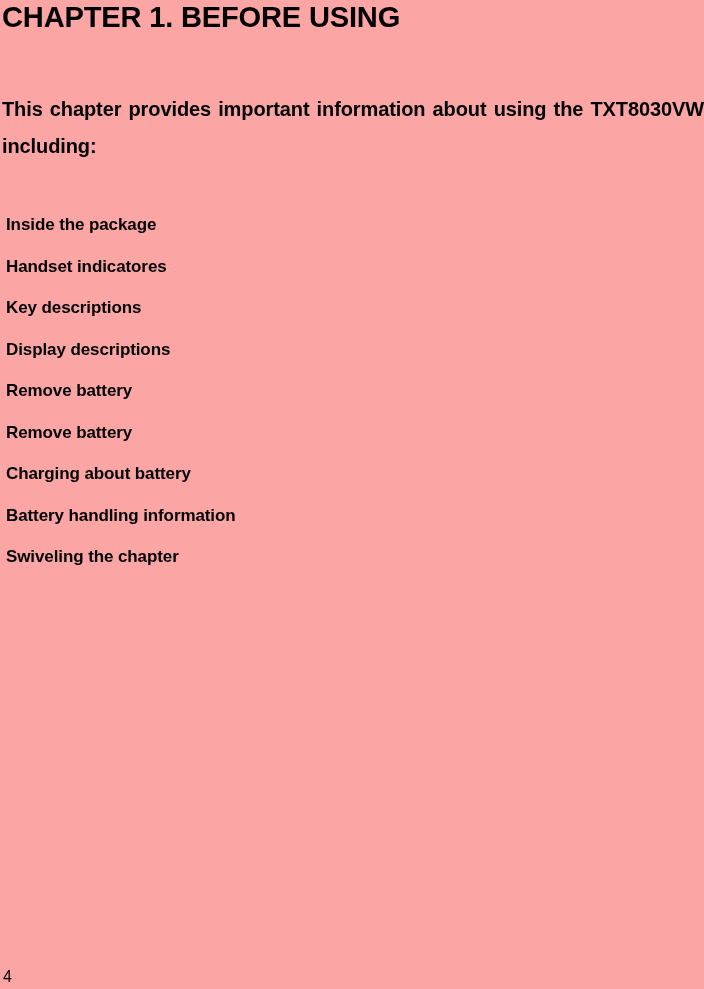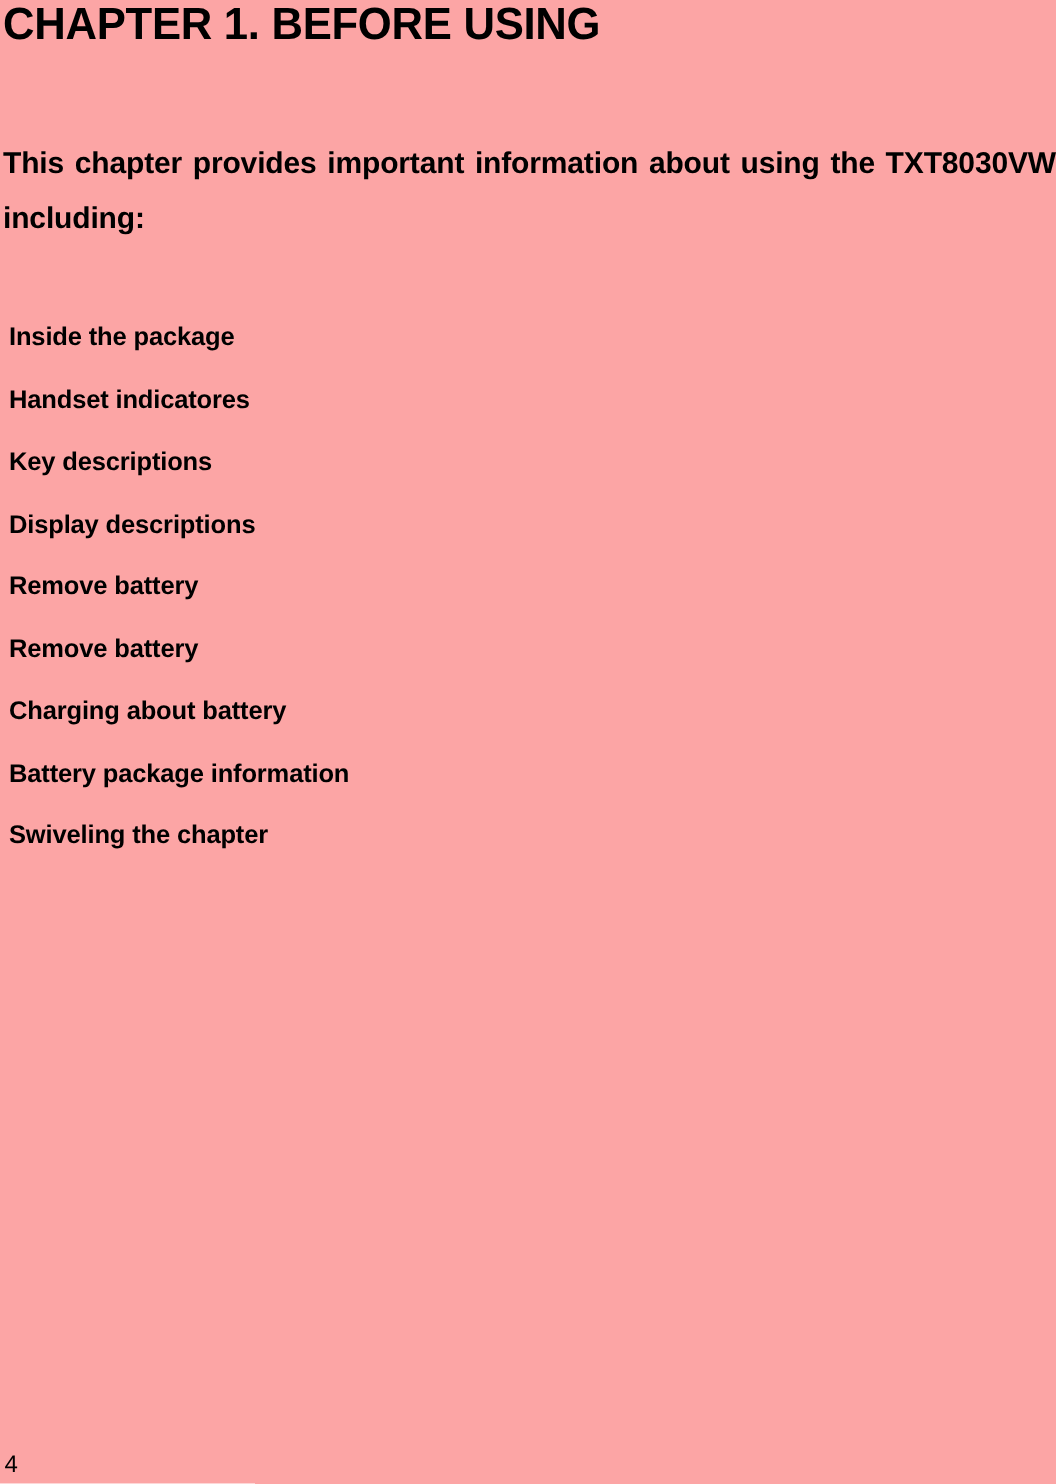--- a/index.html
+++ b/index.html
@@ -117,21 +117,21 @@
     <div class="list-gap"></div>
 
     <ul class="feature-list">
       <li>Inside the package</li>
       <li>Handset indicatores</li>
       <li>Key descriptions</li>
       <li>Display descriptions</li>
       <li>Remove battery</li>
       <li>Remove battery</li>
       <li>Charging about battery</li>
-      <li>Battery package information</li>
+      <li>Battery handling information</li>
       <li>Swiveling the chapter</li>
     </ul>
 
   </div>
 
   <div class="page-number">4</div>
 
 </div>
 
 </body></html>

